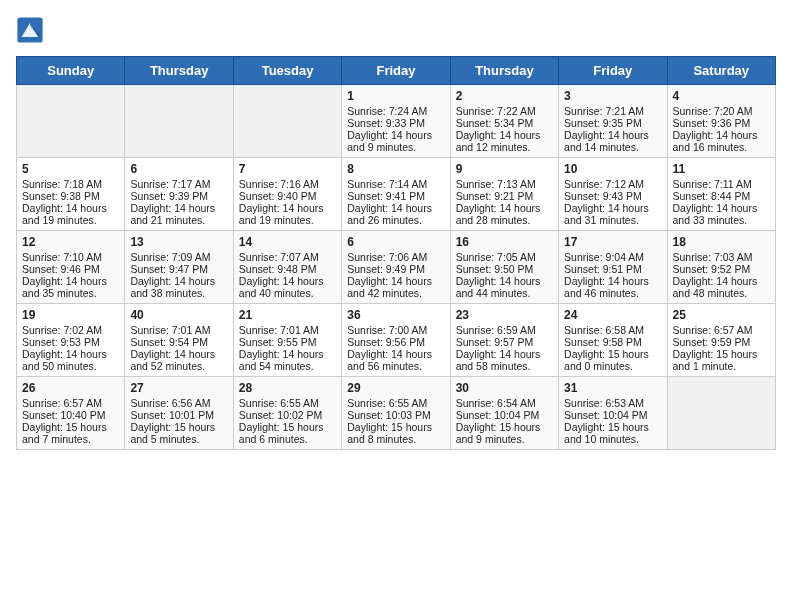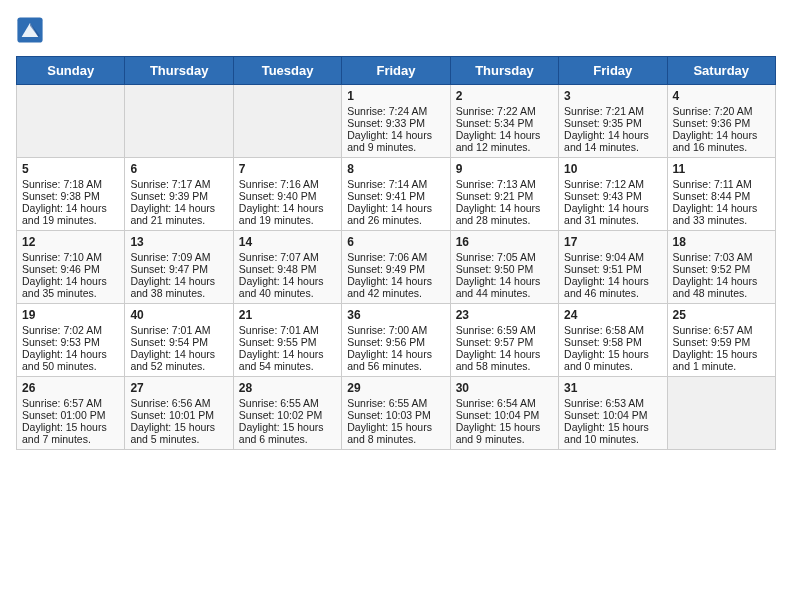--- a/index.html
+++ b/index.html
@@ -300,21 +300,21 @@
           <div>Sunrise: 6:57 AM</div>
           <div>Sunset: 9:59 PM</div>
           <div>Daylight: 15 hours</div>
           <div>and 1 minute.</div>
         </td>
       </tr>
       <tr>
         <td>
           <span class="day-number">26</span>
           <div>Sunrise: 6:57 AM</div>
-          <div>Sunset: 01:00 PM</div>
+          <div>Sunset: 10:40 PM</div>
           <div>Daylight: 15 hours</div>
           <div>and 7 minutes.</div>
         </td>
         <td>
           <span class="day-number">27</span>
           <div>Sunrise: 6:56 AM</div>
           <div>Sunset: 10:01 PM</div>
           <div>Daylight: 15 hours</div>
           <div>and 5 minutes.</div>
         </td>

